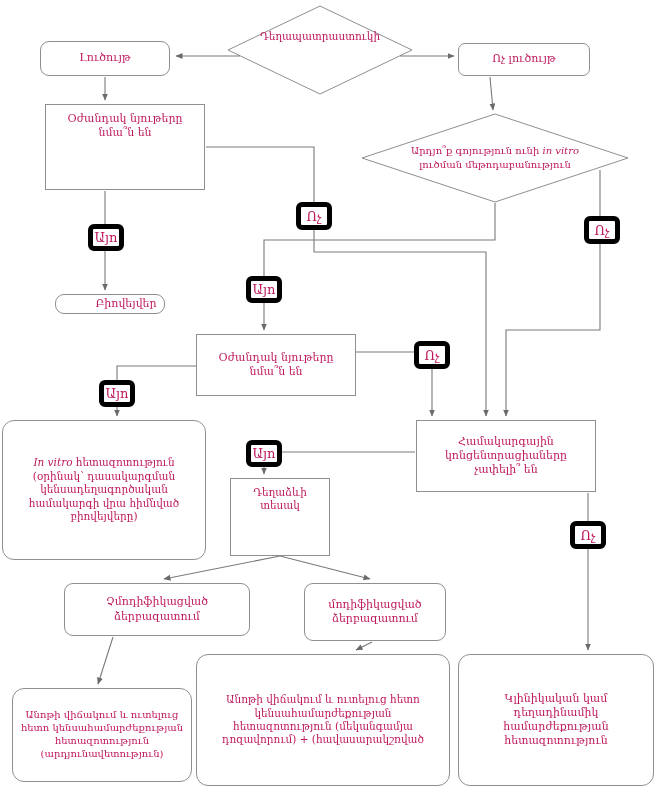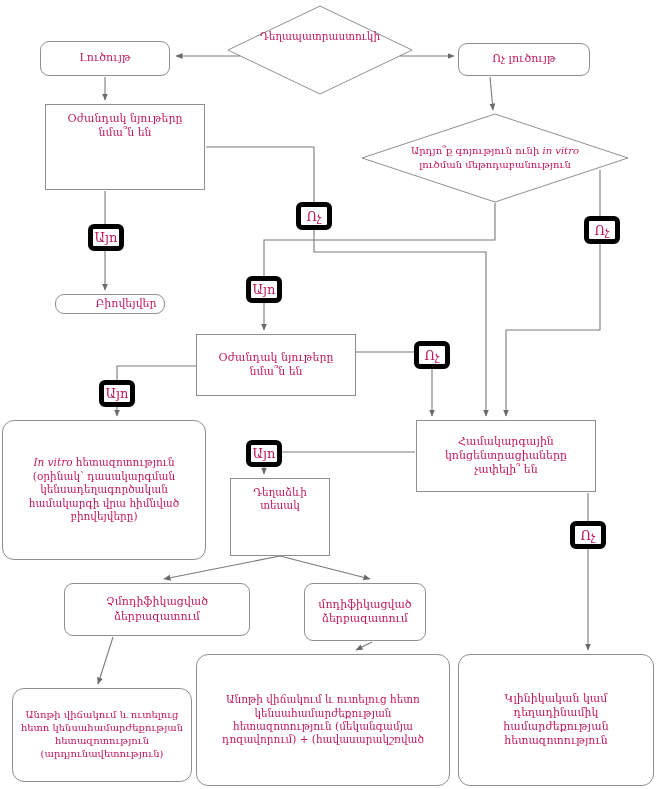--- a/index.html
+++ b/index.html
@@ -58,21 +58,21 @@
   </div>
   <div class="dtext" style="left:373px;top:144px;width:244px;font-size:10px;">
     <div><span>Արդյո՞ք գոյություն ունի </span><span class="it">in vitro</span></div>
     <div>լուծման մեթոդաբանություն</div>
   </div>
 
   <div class="node rounded" style="left:40px;top:41px;width:130px;height:35px;">
     <div>Լուծույթ</div>
   </div>
 
-  <div class="node rounded" style="left:458px;top:43px;width:132px;height:33px;">
+  <div class="node rounded" style="left:458px;top:43px;width:132px;height:33px;border-radius:7px;">
     <div>Ոչ լուծույթ</div>
   </div>
 
   <div class="node top-align" style="left:45px;top:104px;width:160px;height:86px;padding-top:7px;">
     <div>Օժանդակ նյութերը</div>
     <div>նմա՞ն են</div>
   </div>
 
   <div class="node rounded" style="left:55px;top:294px;width:110px;height:20px;padding-left:36px;">
     <div>Բիովեյվեր</div>
@@ -99,21 +99,21 @@
 
   <div class="node top-align" style="left:230px;top:478px;width:100px;height:78px;padding-top:7px;font-size:10.5px;">
     <div>Դեղաձևի տեսակ</div>
   </div>
 
   <div class="node rounded" style="left:64px;top:583px;width:186px;height:53px;">
     <div>Չմոդիֆիկացված</div>
     <div>ձերբազատում</div>
   </div>
 
-  <div class="node rounded" style="left:304px;top:583px;width:122px;height:58px;">
+  <div class="node rounded" style="left:304px;top:583px;width:142px;height:58px;">
     <div>մոդիֆիկացված</div>
     <div>ձերբազատում</div>
   </div>
 
   <div class="node biground fs10" style="left:6px;top:688px;width:180px;height:94px;">
     <div>Անոթի վիճակում և ուտելուց</div>
     <div>հետո կենսահամարժեքության</div>
     <div>հետազոտություն</div>
     <div>(արդյունավետություն)</div>
   </div>

